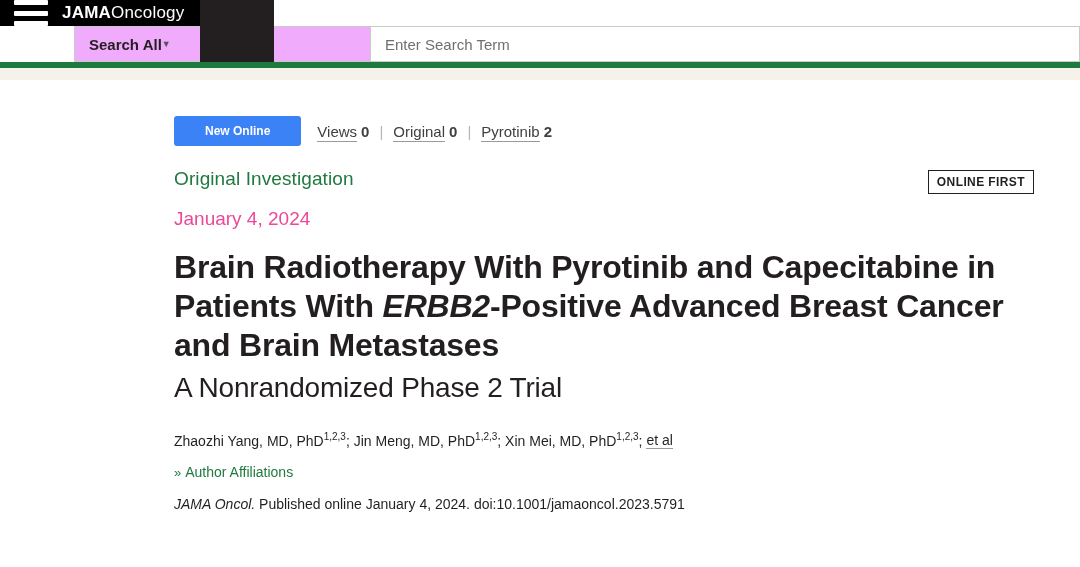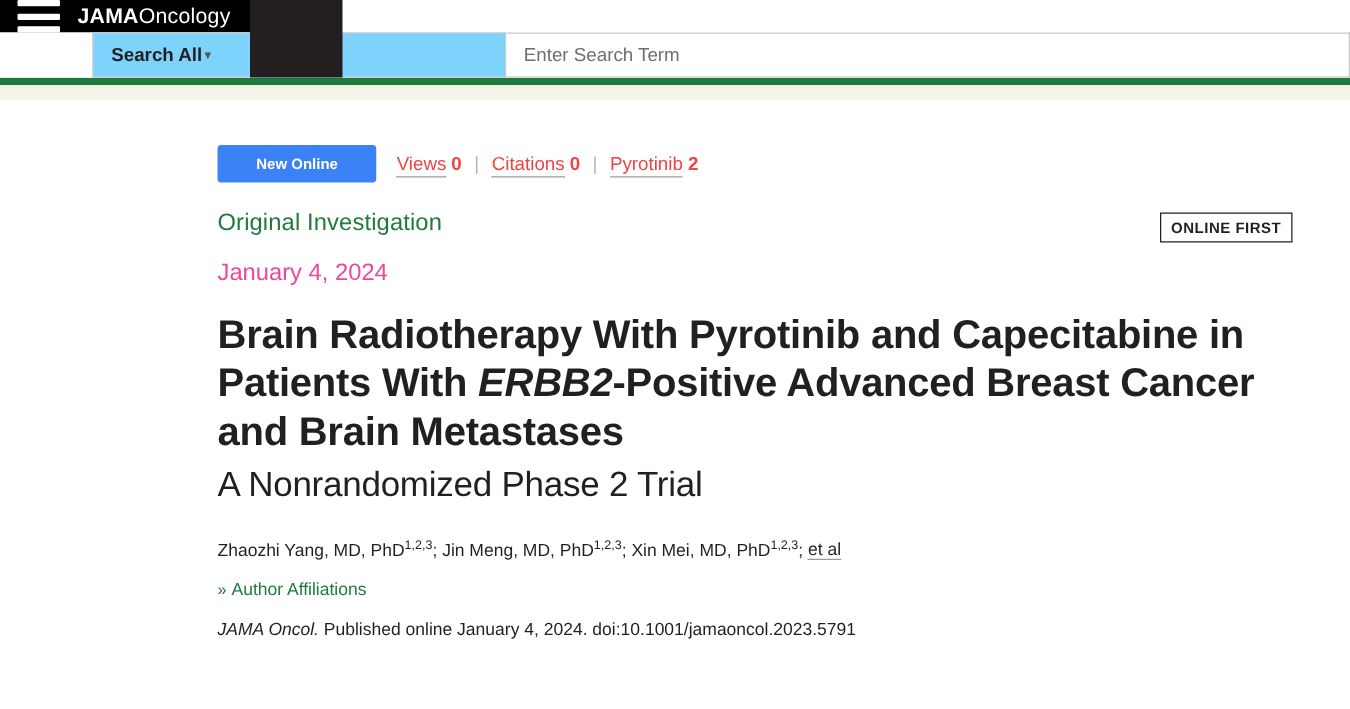--- a/index.html
+++ b/index.html
@@ -62,24 +62,24 @@
 
   .search-area {
     flex: 1;
     background: #ffffff;
     display: flex;
     align-items: center;
     padding-left: 74px;
     box-sizing: border-box;
   }
   .search-select {
-    width: 331px;
+    width: 297px;
     height: 36px;
     border: 1px solid #c9c9c9;
-    background: #7dd3fc;
+    background: #f0abfc;
     display: flex;
     align-items: center;
     padding: 0 10px 0 14px;
     box-sizing: border-box;
     font-size: 15px;
     font-weight: bold;
     color: #231f20;
     cursor: pointer;
   }
   .chevron {
@@ -137,21 +137,21 @@
     color: #ffffff;
     font-size: 12px;
     font-weight: bold;
     padding: 9px 31px;
     border-radius: 3px;
     margin-right: 16px;
     line-height: 1;
   }
   .metric {
     font-size: 15px;
-    color: #ef4444;
+    color: #404040;
     white-space: nowrap;
   }
   .metric .label {
     border-bottom: 1px solid #9a9a9a;
     padding-bottom: 1px;
     cursor: pointer;
   }
   .metric .value {
     font-weight: bold;
     margin-left: 4px;
@@ -270,21 +270,21 @@
 
   <div class="metrics-row">
     <div class="new-online-badge">New Online</div>
 
     <span class="metric">
       <span class="label">Views</span><span class="value">0</span>
     </span>
     <span class="metric-sep">|</span>
 
     <span class="metric">
-      <span class="label">Citations</span><span class="value">0</span>
+      <span class="label">Original</span><span class="value">0</span>
     </span>
     <span class="metric-sep">|</span>
 
     <span class="metric">
       <span class="label">Pyrotinib</span><span class="value">2</span>
     </span>
   </div>
 
   <div class="type-row">
     <div class="article-type">Original Investigation</div>

